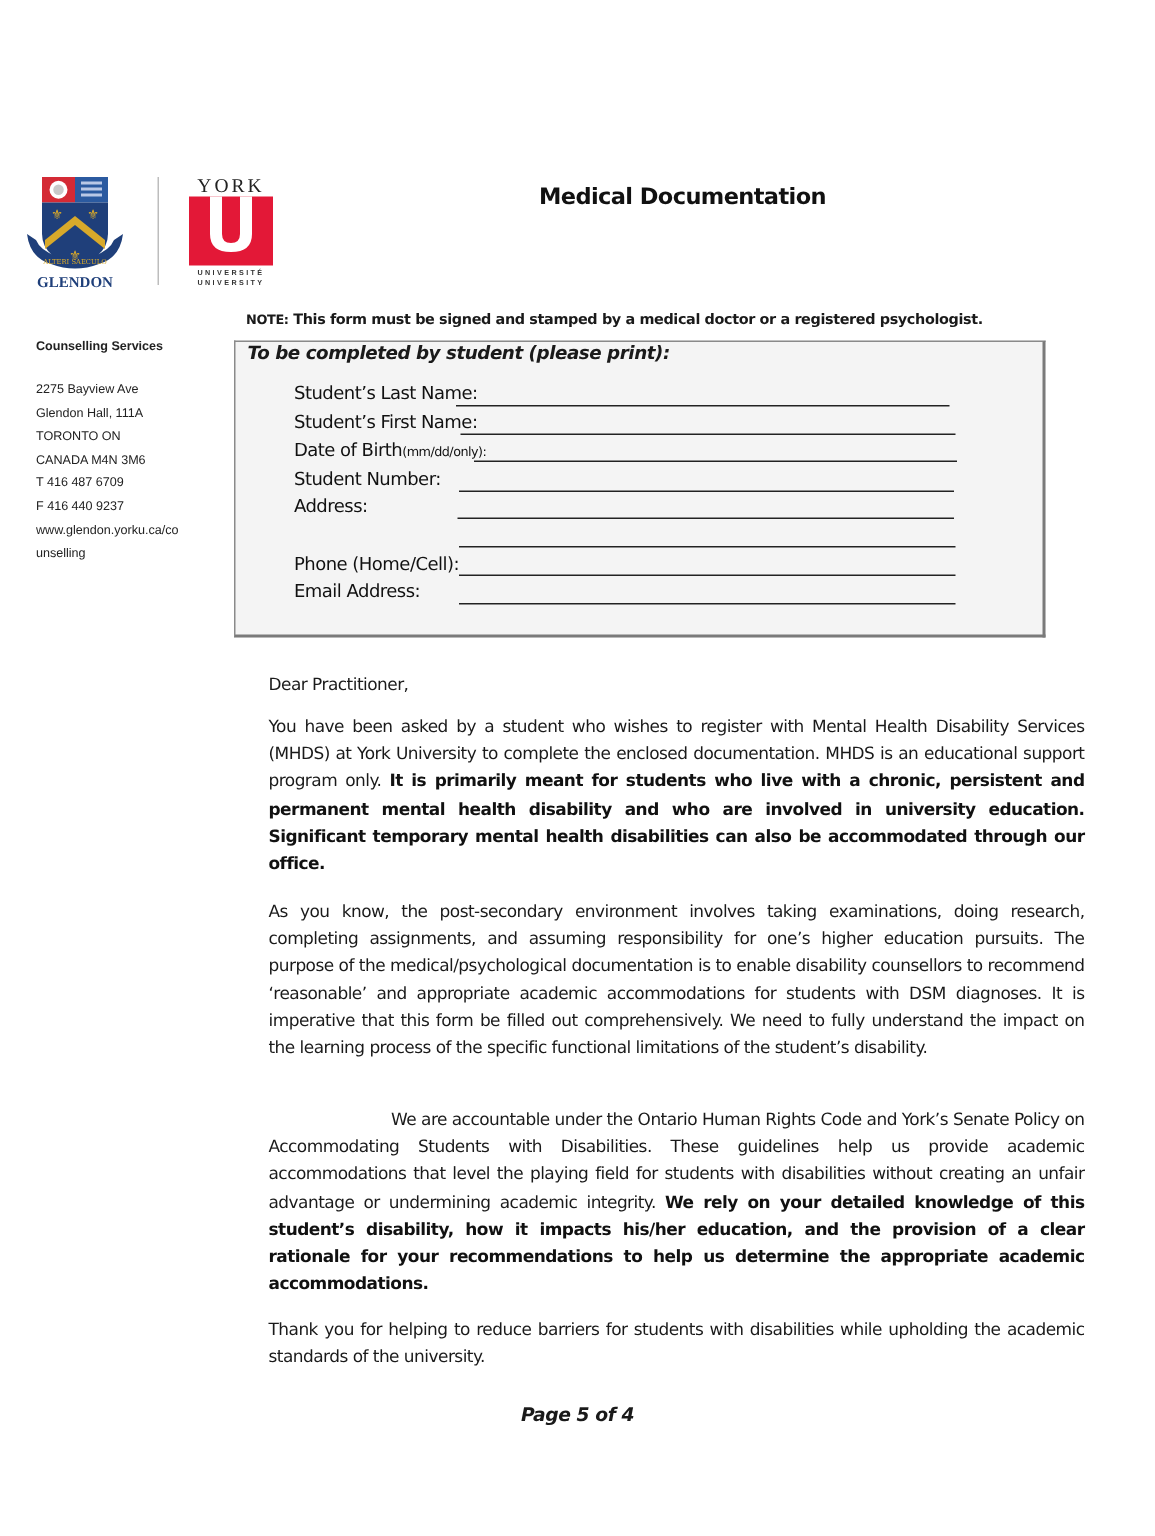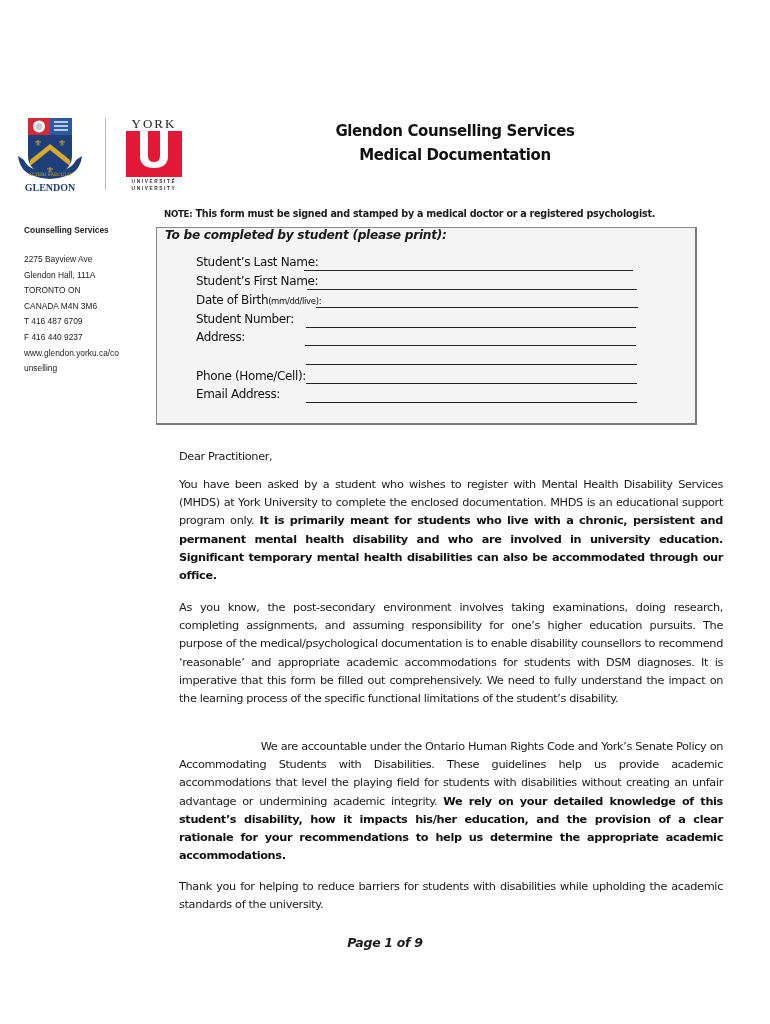--- a/index.html
+++ b/index.html
@@ -61,39 +61,38 @@
   <div class="line">Glendon Hall, 111A</div>
   <div class="line">TORONTO ON</div>
   <div class="line">CANADA M4N 3M6</div>
   <div class="line">T 416 487 6709</div>
   <div class="line">F 416 440 9237</div>
   <div class="line">www.glendon.yorku.ca/co</div>
   <div class="line">unselling</div>
 </div>
 
 <div class="abs title">
-  <div>Glendon Counselling Services</div>
   <div>Medical Documentation</div>
 </div>
 
 <div class="abs note">
   <span class="lead">NOTE:</span>
   <span>This form must be signed and stamped by a medical doctor or a registered psychologist.</span>
 </div>
 
 <div class="abs box"></div>
 <div class="abs box-head">To be completed by student (please print):</div>
 
 <div class="abs field-label" style="top:255px;">Student’s Last Name:</div>
 <div class="abs rule" style="left:304px; top:270px; width:329px;"></div>
 
 <div class="abs field-label" style="top:274px;">Student’s First Name:</div>
 <div class="abs rule" style="left:307px; top:289px; width:330px;"></div>
 
-<div class="abs field-label" style="top:293px;"><span>Date of Birth</span><span class="small">(mm/dd/live):</span></div>
+<div class="abs field-label" style="top:293px;"><span>Date of Birth</span><span class="small">(mm/dd/only):</span></div>
 <div class="abs rule" style="left:316px; top:307px; width:322px;"></div>
 
 <div class="abs field-label" style="top:312px;">Student Number:</div>
 <div class="abs rule" style="left:306px; top:327px; width:330px;"></div>
 
 <div class="abs field-label" style="top:330px;">Address:</div>
 <div class="abs rule" style="left:305px; top:345px; width:331px;"></div>
 <div class="abs rule" style="left:306px; top:364px; width:331px;"></div>
 
 <div class="abs field-label" style="top:369px;">Phone (Home/Cell):</div>
@@ -110,13 +109,13 @@
 
 <div class="abs letter" style="top:599px;">As you know, the post-secondary environment involves taking examinations, doing research, completing assignments, and assuming responsibility for one’s higher education pursuits.  The purpose of the medical/psychological documentation is to enable disability counsellors to recommend ‘reasonable’ and appropriate academic accommodations for students with DSM diagnoses.  It is imperative that this form be filled out comprehensively. We need to fully understand the impact on the learning process of the specific functional limitations of the student’s disability.</div>
 
 <div class="abs letter" style="top:738px;">
   <div style="text-align:right;">We are accountable under the Ontario Human Rights Code and York’s Senate Policy on</div>
   <span>Accommodating Students with Disabilities.  These guidelines help us provide academic accommodations that level the playing field for students with disabilities without creating an unfair advantage or undermining academic integrity. </span><b>We rely on your detailed knowledge of this student’s disability, how it impacts his/her education, and the provision of a clear rationale for your recommendations to help us determine the appropriate academic accommodations.</b>
 </div>
 
 <div class="abs letter" style="top:878px;">Thank you for helping to reduce barriers for students with disabilities while upholding the academic standards of the university.</div>
 
-<div class="abs page-footer">Page 1 of 9</div>
+<div class="abs page-footer">Page 5 of 4</div>
 
 </body></html>

